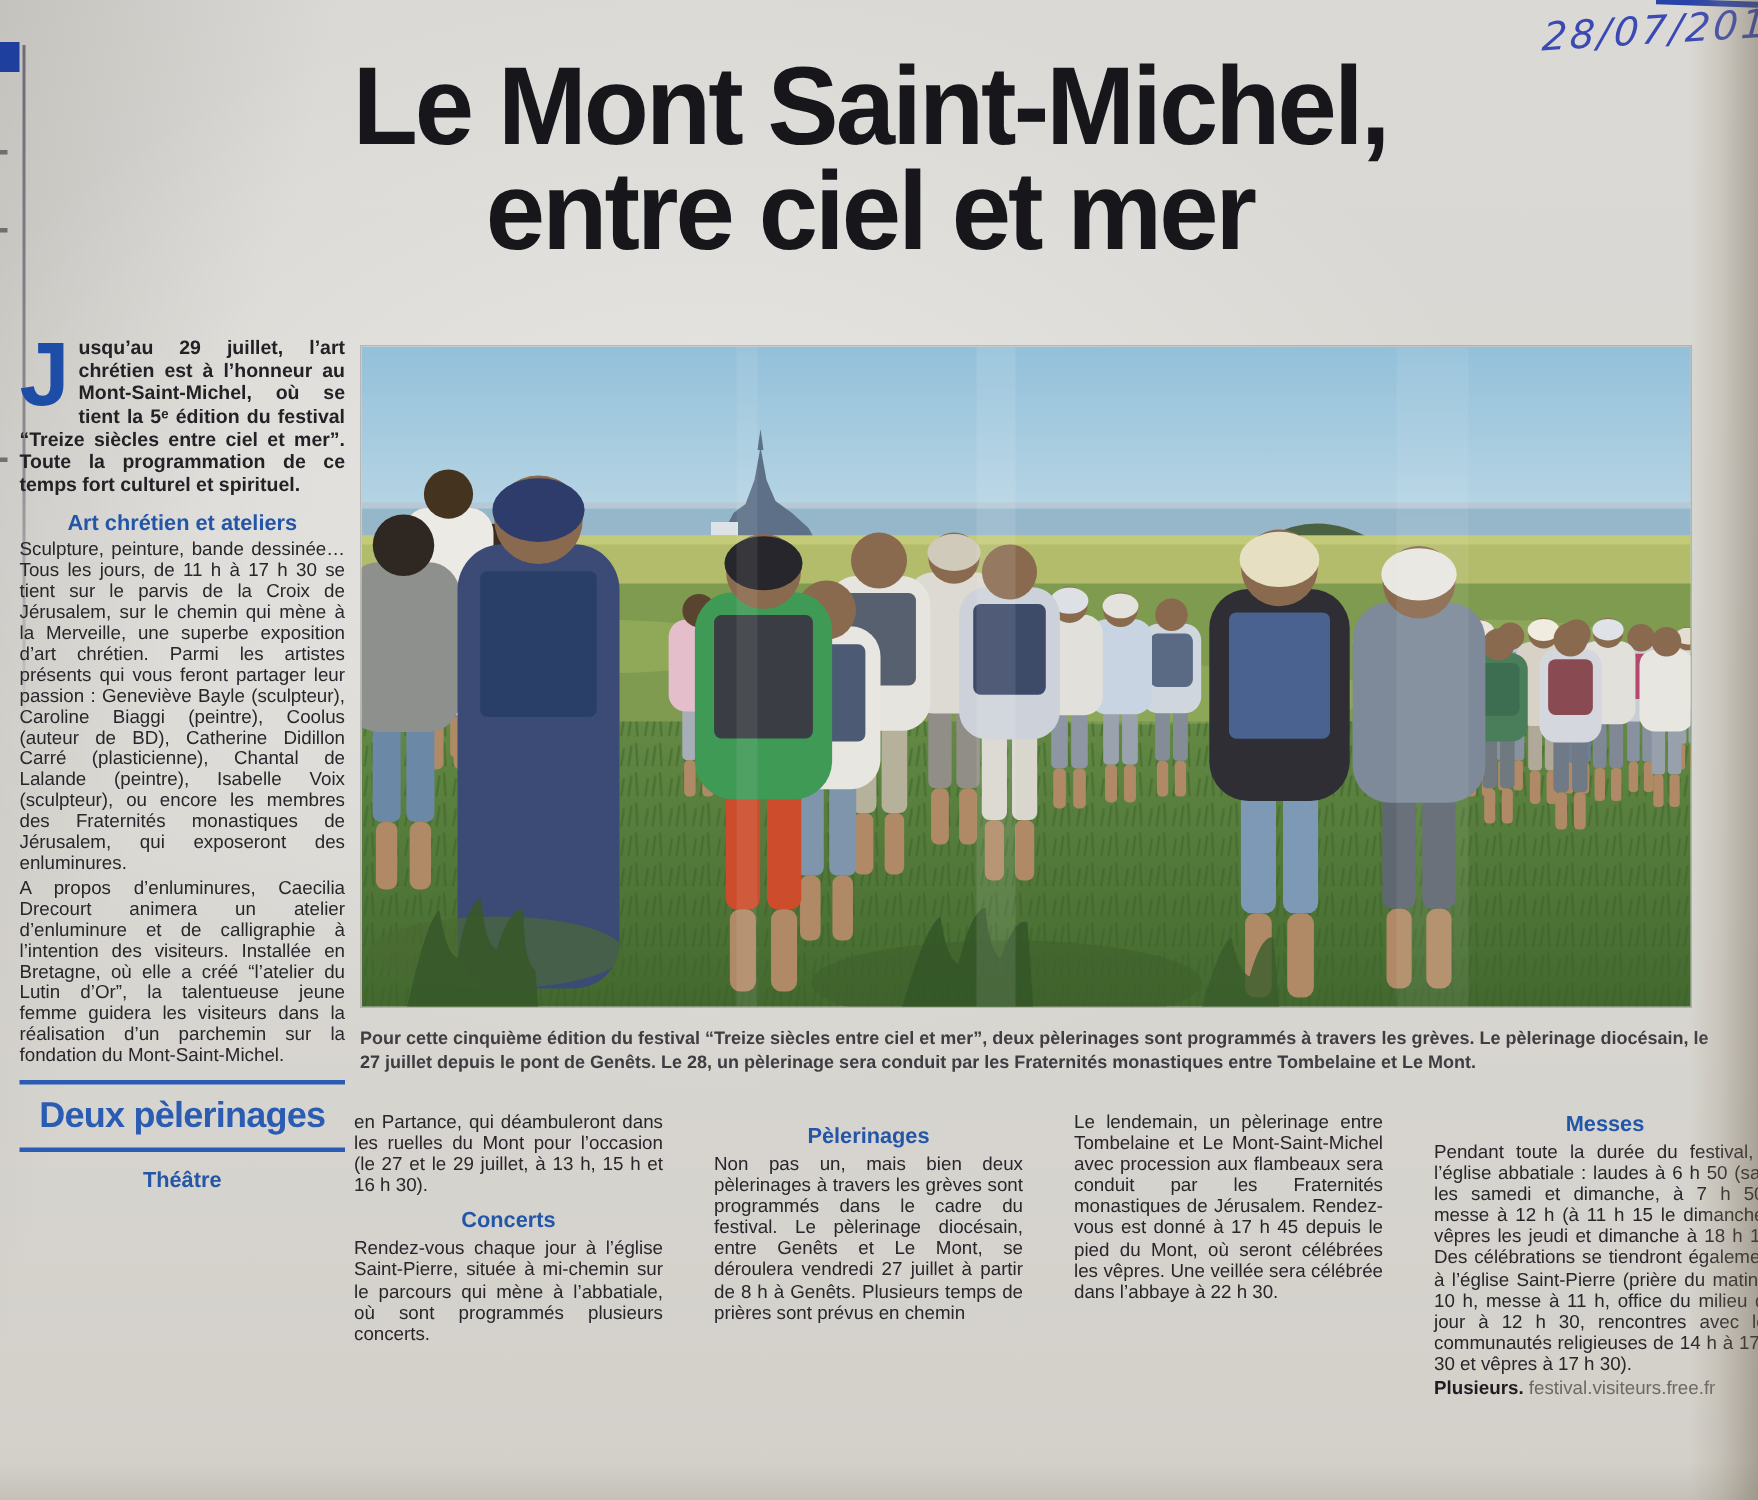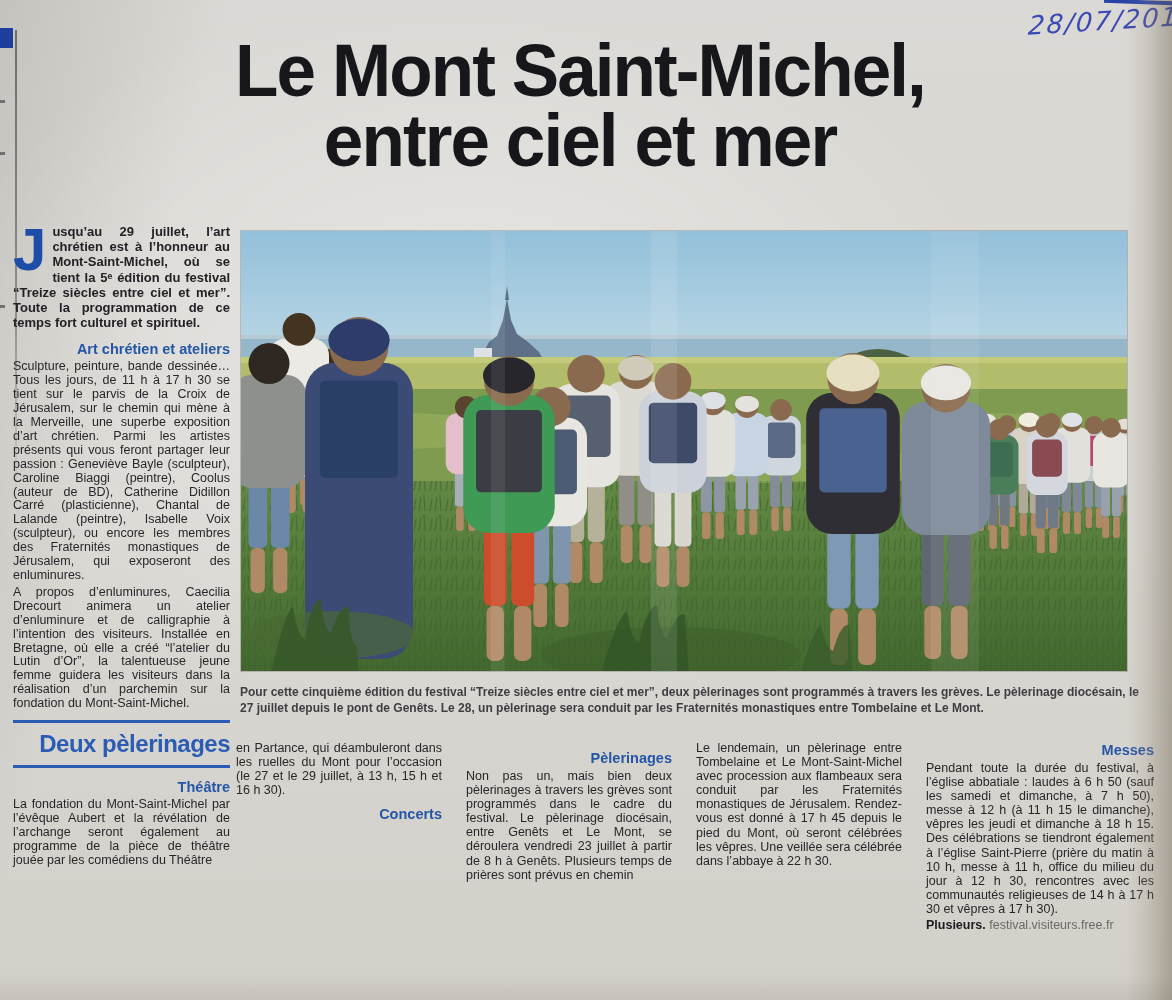--- a/index.html
+++ b/index.html
@@ -31,35 +31,35 @@
   .headline{position:absolute;left:30px;top:36px;width:1100px;text-align:center;
     font-weight:700;color:#17171b;font-size:74px;line-height:70px;letter-spacing:-2px;
     transform:scaleX(.96);}
   
   .left-col{position:absolute;left:13px;top:224px;width:217px;
     font-size:12.5px;line-height:13.9px;text-align:justify;hyphens:auto;-webkit-hyphens:auto;color:#28262a;}
   .left-col p{margin:0 0 3px 0;}
   .intro{font-size:13px;line-height:15.2px;font-weight:700;color:#232125;}
   .dropcap{float:left;font-size:60px;line-height:46px;font-weight:700;color:#1d4da6;
     margin:3px 6px 0 0;}
-  h3.sec{font-size:14.5px;line-height:17px;font-weight:700;color:#2456a8;margin:11px 0 2px 0;text-align:right;}
+  h3.sec{font-size:14.5px;line-height:17px;font-weight:700;color:#2456a8;margin:11px 0 2px 0;text-align:center;}
   .banner{margin-top:9px;}
   .banner .rule{height:3px;background:#2b5cb4;}
   .banner .banner-text{font-size:24px;line-height:27px;font-weight:700;color:#2b5cb4;
-    padding:7px 0 8px 0;text-align:right;letter-spacing:-.5px;}
+    padding:7px 0 8px 0;text-align:center;letter-spacing:-.5px;}
   
   .photo{position:absolute;left:240px;top:230px;width:888px;height:442px;
     border:1px solid rgba(110,110,110,.35);box-sizing:border-box;overflow:hidden;}
   .photo svg{display:block;}
   
   .caption{position:absolute;left:240px;top:684px;width:908px;
     font-size:12px;line-height:16px;font-weight:700;color:#3f3d42;text-align:left;}
   
   .bottom{position:absolute;left:236px;top:741px;width:918px;
-    display:grid;grid-template-columns:206px 206px 206px 228px;column-gap:24px;
+    display:grid;grid-template-columns:206px 206px 206px 228px;column-gap:34px;
     font-size:12.5px;line-height:14.1px;text-align:justify;hyphens:auto;-webkit-hyphens:auto;color:#28262a;}
   .bottom p{margin:0 0 2px 0;}
   .bottom h3.sec{margin:9px 0 2px 0;}
   .bottom h3.first{margin-top:1px;}
   .pratique b{color:#1e1c20;}
   .pratique span{color:#6b6965;font-weight:400;}
 </style>
 </head>
 <body>
 
@@ -87,21 +87,20 @@
     <p>Sculpture, peinture, bande dessinée… Tous les jours, de 11 h à 17 h 30 se tient sur le parvis de la Croix de Jérusalem, sur le chemin qui mène à la Merveille, une superbe exposition d’art chrétien. Parmi les artistes présents qui vous feront partager leur passion : Geneviève Bayle (sculpteur), Caroline Biaggi (peintre), Coolus (auteur de BD), Catherine Didillon Carré (plasticienne), Chantal de Lalande (peintre), Isabelle Voix (sculpteur), ou encore les membres des Fraternités monastiques de Jérusalem, qui exposeront des enluminures.</p>
     <p>A propos d’enluminures, Caecilia Drecourt animera un atelier d’enluminure et de calligraphie à l’intention des visiteurs. Installée en Bretagne, où elle a créé “l’atelier du Lutin d’Or”, la talentueuse jeune femme guidera les visiteurs dans la réalisation d’un parchemin sur la fondation du Mont-Saint-Michel.</p>
     <div class="banner">
       <div class="rule"></div>
       <div class="banner-text">
         <div>Deux pèlerinages</div>
       </div>
       <div class="rule"></div>
     </div>
     <h3 class="sec">Théâtre</h3>
-    <p>La fondation du Mont-Saint-Michel par l’évêque Aubert et la révélation de l’archange seront également au programme de la pièce de théâtre jouée par les comédiens du Théâtre</p>
   </div>
 
   <div class="photo">
     <svg viewBox="0 0 888 442" width="888" height="442">
       <defs>
         <linearGradient id="sky" x1="0" y1="0" x2="0" y2="1">
           <stop offset="0" stop-color="#93c0da"></stop>
           <stop offset="0.75" stop-color="#b7d5e4"></stop>
           <stop offset="1" stop-color="#cfe1ea"></stop>
         </linearGradient>
@@ -381,24 +380,25 @@
       <rect x="250" y="0" width="14" height="442" fill="#ffffff" opacity="0.08"></rect>
     </svg>
   </div>
 
   <div class="caption">Pour cette cinquième édition du festival “Treize siècles entre ciel et mer”, deux pèlerinages sont programmés à travers les grèves. Le pèlerinage diocésain, le 27 juillet depuis le pont de Genêts. Le 28, un pèlerinage sera conduit par les Fraternités monastiques entre Tombelaine et Le Mont.</div>
 
   <div class="bottom">
     <div>
       <p>en Partance, qui déambuleront dans les ruelles du Mont pour l’occasion (le 27 et le 29 juillet, à 13 h, 15 h et 16 h 30).</p>
       <h3 class="sec">Concerts</h3>
+      <p>Rendez-vous chaque jour à l’église Saint-Pierre, située à mi-chemin sur le parcours qui mène à l’abbatiale, où sont programmés plusieurs concerts.</p>
     </div>
     <div>
       <h3 class="sec">Pèlerinages</h3>
-      <p>Non pas un, mais bien deux pèlerinages à travers les grèves sont programmés dans le cadre du festival. Le pèlerinage diocésain, entre Genêts et Le Mont, se déroulera vendredi 23 juillet à partir de 8 h à Genêts. Plusieurs temps de prières sont prévus en chemin</p>
+      <p>Non pas un, mais bien deux pèlerinages à travers les grèves sont programmés dans le cadre du festival. Le pèlerinage diocésain, entre Genêts et Le Mont, se déroulera vendredi 27 juillet à partir de 8 h à Genêts. Plusieurs temps de prières sont prévus en chemin</p>
     </div>
     <div>
       <p>Le lendemain, un pèlerinage entre Tombelaine et Le Mont-Saint-Michel avec procession aux flambeaux sera conduit par les Fraternités monastiques de Jérusalem. Rendez-vous est donné à 17 h 45 depuis le pied du Mont, où seront célébrées les vêpres. Une veillée sera célébrée dans l’abbaye à 22 h 30.</p>
     </div>
     <div>
       <h3 class="sec first">Messes</h3>
       <p>Pendant toute la durée du festival, à l’église abbatiale : laudes à 6 h 50 (sauf les samedi et dimanche, à 7 h 50), messe à 12 h (à 11 h 15 le dimanche), vêpres les jeudi et dimanche à 18 h 15. Des célébrations se tiendront également à l’église Saint-Pierre (prière du matin à 10 h, messe à 11 h, office du milieu du jour à 12 h 30, rencontres avec les communautés religieuses de 14 h à 17 h 30 et vêpres à 17 h 30).</p>
       <p class="pratique"><b>Plusieurs.</b> <span>festival.visiteurs.free.fr</span></p>
     </div>
   </div>

